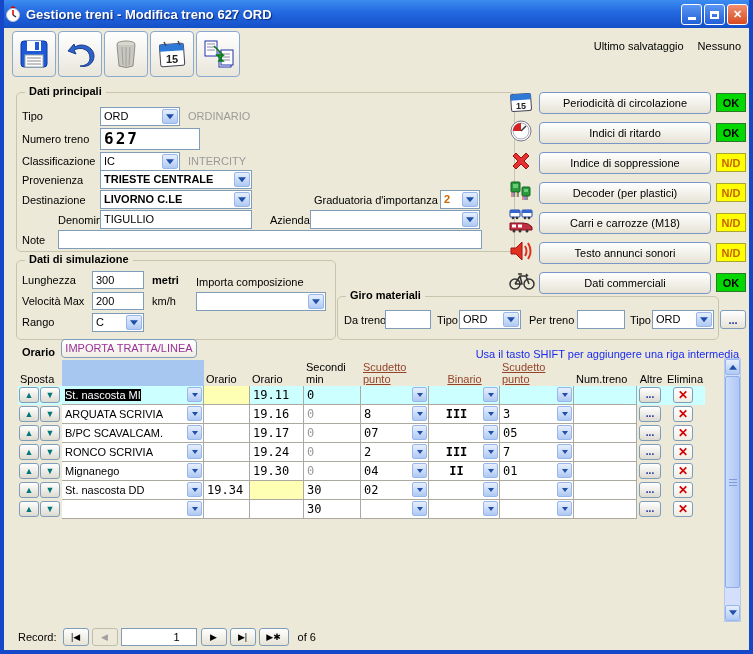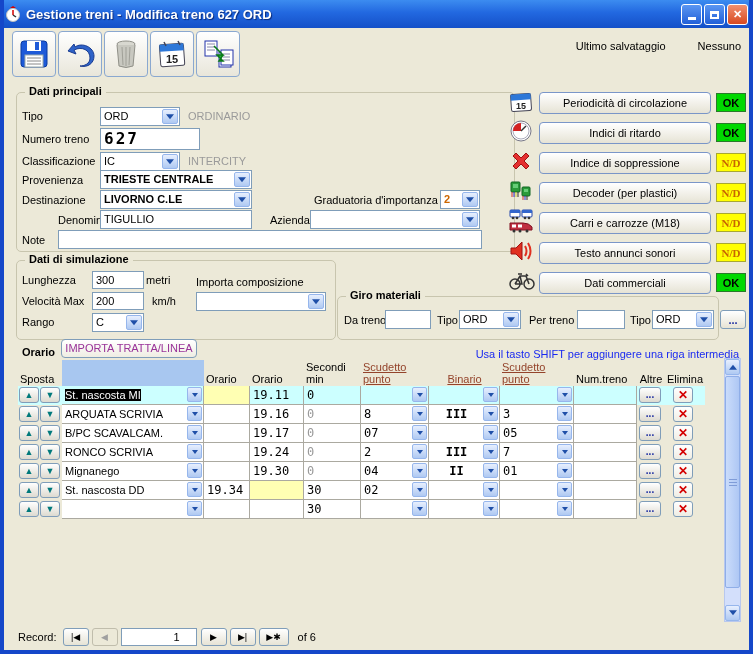--- a/index.html
+++ b/index.html
@@ -29,21 +29,21 @@
   .combo .cval{position:absolute;left:3px;top:1px;right:18px;line-height:15px;white-space:nowrap;overflow:hidden;}
   .combo .cval.b{font-weight:bold;}
   .combo .cval.orange{color:#CC6600;font-weight:bold;}
   .arr{position:absolute;right:1px;top:1px;bottom:1px;width:16px;background:linear-gradient(#E7EFFE,#AFC9F2);border:1px solid #96B6EC;border-radius:2px;box-sizing:border-box;}
   .arr::after{content:"";position:absolute;left:50%;top:50%;transform:translate(-50%,-30%);border:4px solid transparent;border-top:5px solid #1F4FA8;}
 
   
   .sbtn{position:absolute;left:535px;width:172px;height:22px;border:1px solid #7A96C8;border-radius:4px;background:linear-gradient(#FFFFFF,#E6E3D5);font-size:11px;text-align:center;line-height:20px;padding:0;color:#000;}
   .badge{position:absolute;left:712px;width:30px;height:19px;border:1px solid #5A5A2A;font-size:11px;font-weight:bold;text-align:center;line-height:18px;box-sizing:border-box;}
   .badge.ok{background:#00D800;color:#000;border-color:#2A7A2A;}
-  .badge.nd{background:#FFFF00;color:#C86400;border-color:#A8A830;font-family:Liberation Serif, serif;}
+  .badge.nd{background:#FFFF00;color:#C86400;border-color:#A8A830;}
   .sicon{position:absolute;left:505px;width:26px;height:24px;}
 
   
   .importbtn{position:absolute;left:57px;top:339px;width:136px;height:19px;border:1px solid #7F9DB9;border-radius:4px;background:linear-gradient(#FFFFFF,#EFEDE3);font-size:11px;color:#993399;text-align:center;line-height:17px;padding:0;}
   .hint{position:absolute;right:10px;top:348px;font-size:11px;color:#1A2AF0;}
   .table{position:absolute;left:14px;top:360px;width:687px;}
   .trow{display:grid;grid-template-columns:44px 142px 46px 54px 57px 68px 71px 74px 63px 28px 40px;}
   .thead{height:26px;}
   .th{font-size:11px;line-height:12px;white-space:pre-line;padding:1px 2px;display:flex;align-items:flex-end;justify-content:center;text-align:center;box-sizing:border-box;}
   .th.loc{background:#A8C7F0;align-items:flex-end;justify-content:flex-start;text-align:left;padding-left:5px;}
@@ -155,21 +155,21 @@
         <line x1="5" y1="12" x2="13" y2="12" stroke="#88a"></line>
         <rect x="17" y="14" width="12" height="15" fill="#fff" stroke="#2233AA"></rect>
         <rect x="19" y="12" width="12" height="15" fill="#fff" stroke="#2233AA"></rect>
         <line x1="21" y1="16" x2="28" y2="16" stroke="#88a"></line>
         <line x1="21" y1="19" x2="28" y2="19" stroke="#88a"></line>
         <line x1="21" y1="22" x2="28" y2="22" stroke="#88a"></line>
         <path d="M10 10 L19 19 L19 13 L25 19 L19 19" fill="none"></path>
         <path d="M12 8 L21 17 L15 17 L21 23 L17 23 L21 17" fill="#22B830" stroke="#0A7A18" stroke-width="1.5"></path>
       </svg>
   </button>
-  <div class="lastsave"><span style="margin:18px;">Ultimo salvataggio</span><span>Nessuno</span></div>
+  <div class="lastsave"><span style="margin:0;">Ultimo salvataggio</span><span>Nessuno</span></div>
 
   <div class="gbox" style="left:12px;top:92px;width:497px;height:158px;">
     <span class="gtitle">Dati principali</span>
   </div>
   <span class="lbl" style="left:18px;top:110px;">Tipo</span>
   <span class="combo" style="left:96px;top:107px;width:80px;height:19px;">
       <span class="cval">ORD</span>
       <span class="arr"></span>
     </span>
   <span class="lbl dim-lbl" style="left:184px;top:110px;">ORDINARIO</span>
@@ -292,21 +292,21 @@
       </svg>
     </span>
   <button class="sbtn" style="top:272px;">Dati commerciali</button>
   <span class="badge ok" style="top:273px;">OK</span>
 
   <div class="gbox" style="left:12px;top:260px;width:318px;height:78px;">
     <span class="gtitle">Dati di simulazione</span>
   </div>
   <span class="lbl" style="left:18px;top:274px;">Lunghezza</span>
   <span class="inp" style="left:88px;top:271px;width:52px;height:18px;">300</span>
-  <span class="lbl" style="left:142px;top:274px;">metri</span>
+  <span class="lbl" style="left:148px;top:274px;font-weight:bold;">metri</span>
   <span class="lbl" style="left:192px;top:276px;">Importa composizione</span>
   <span class="lbl" style="left:18px;top:295px;">Velocità Max</span>
   <span class="inp" style="left:88px;top:292px;width:52px;height:18px;">200</span>
   <span class="lbl" style="left:148px;top:295px;">km/h</span>
   <span class="combo" style="left:192px;top:292px;width:130px;height:19px;">
       <span class="cval"></span>
       <span class="arr"></span>
     </span>
   <span class="lbl" style="left:18px;top:316px;">Rango</span>
   <span class="combo" style="left:88px;top:313px;width:52px;height:19px;">

